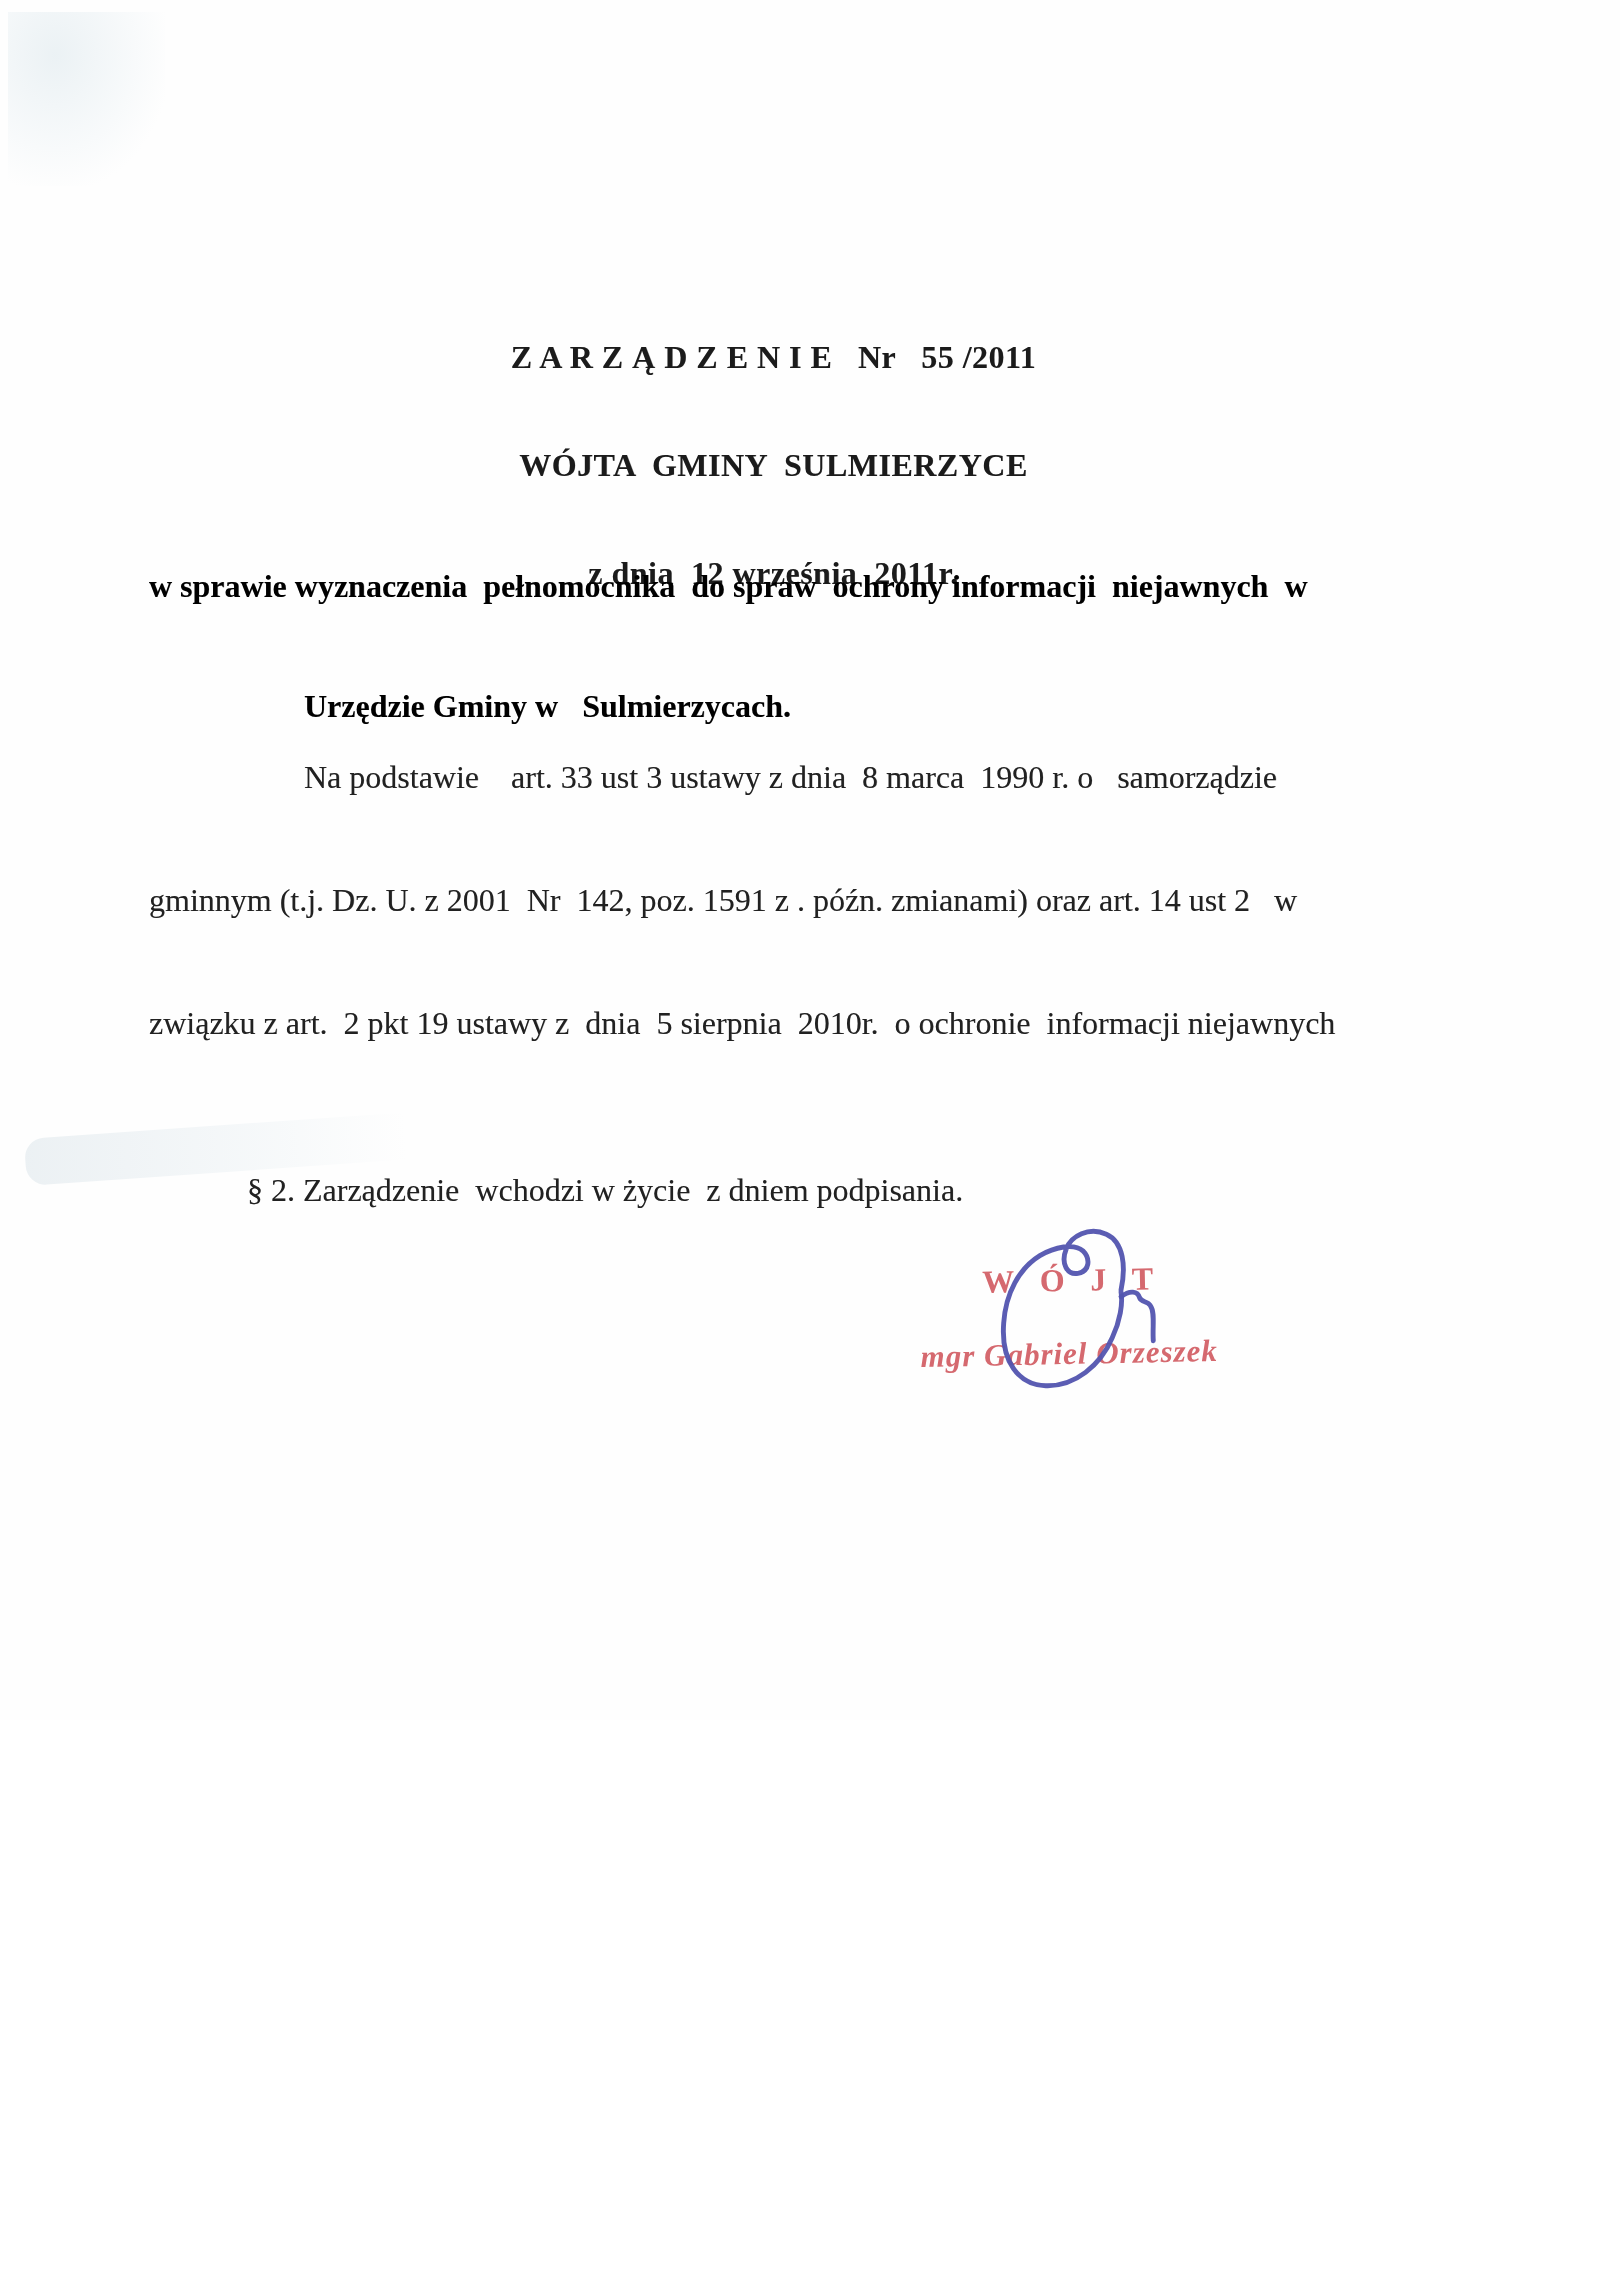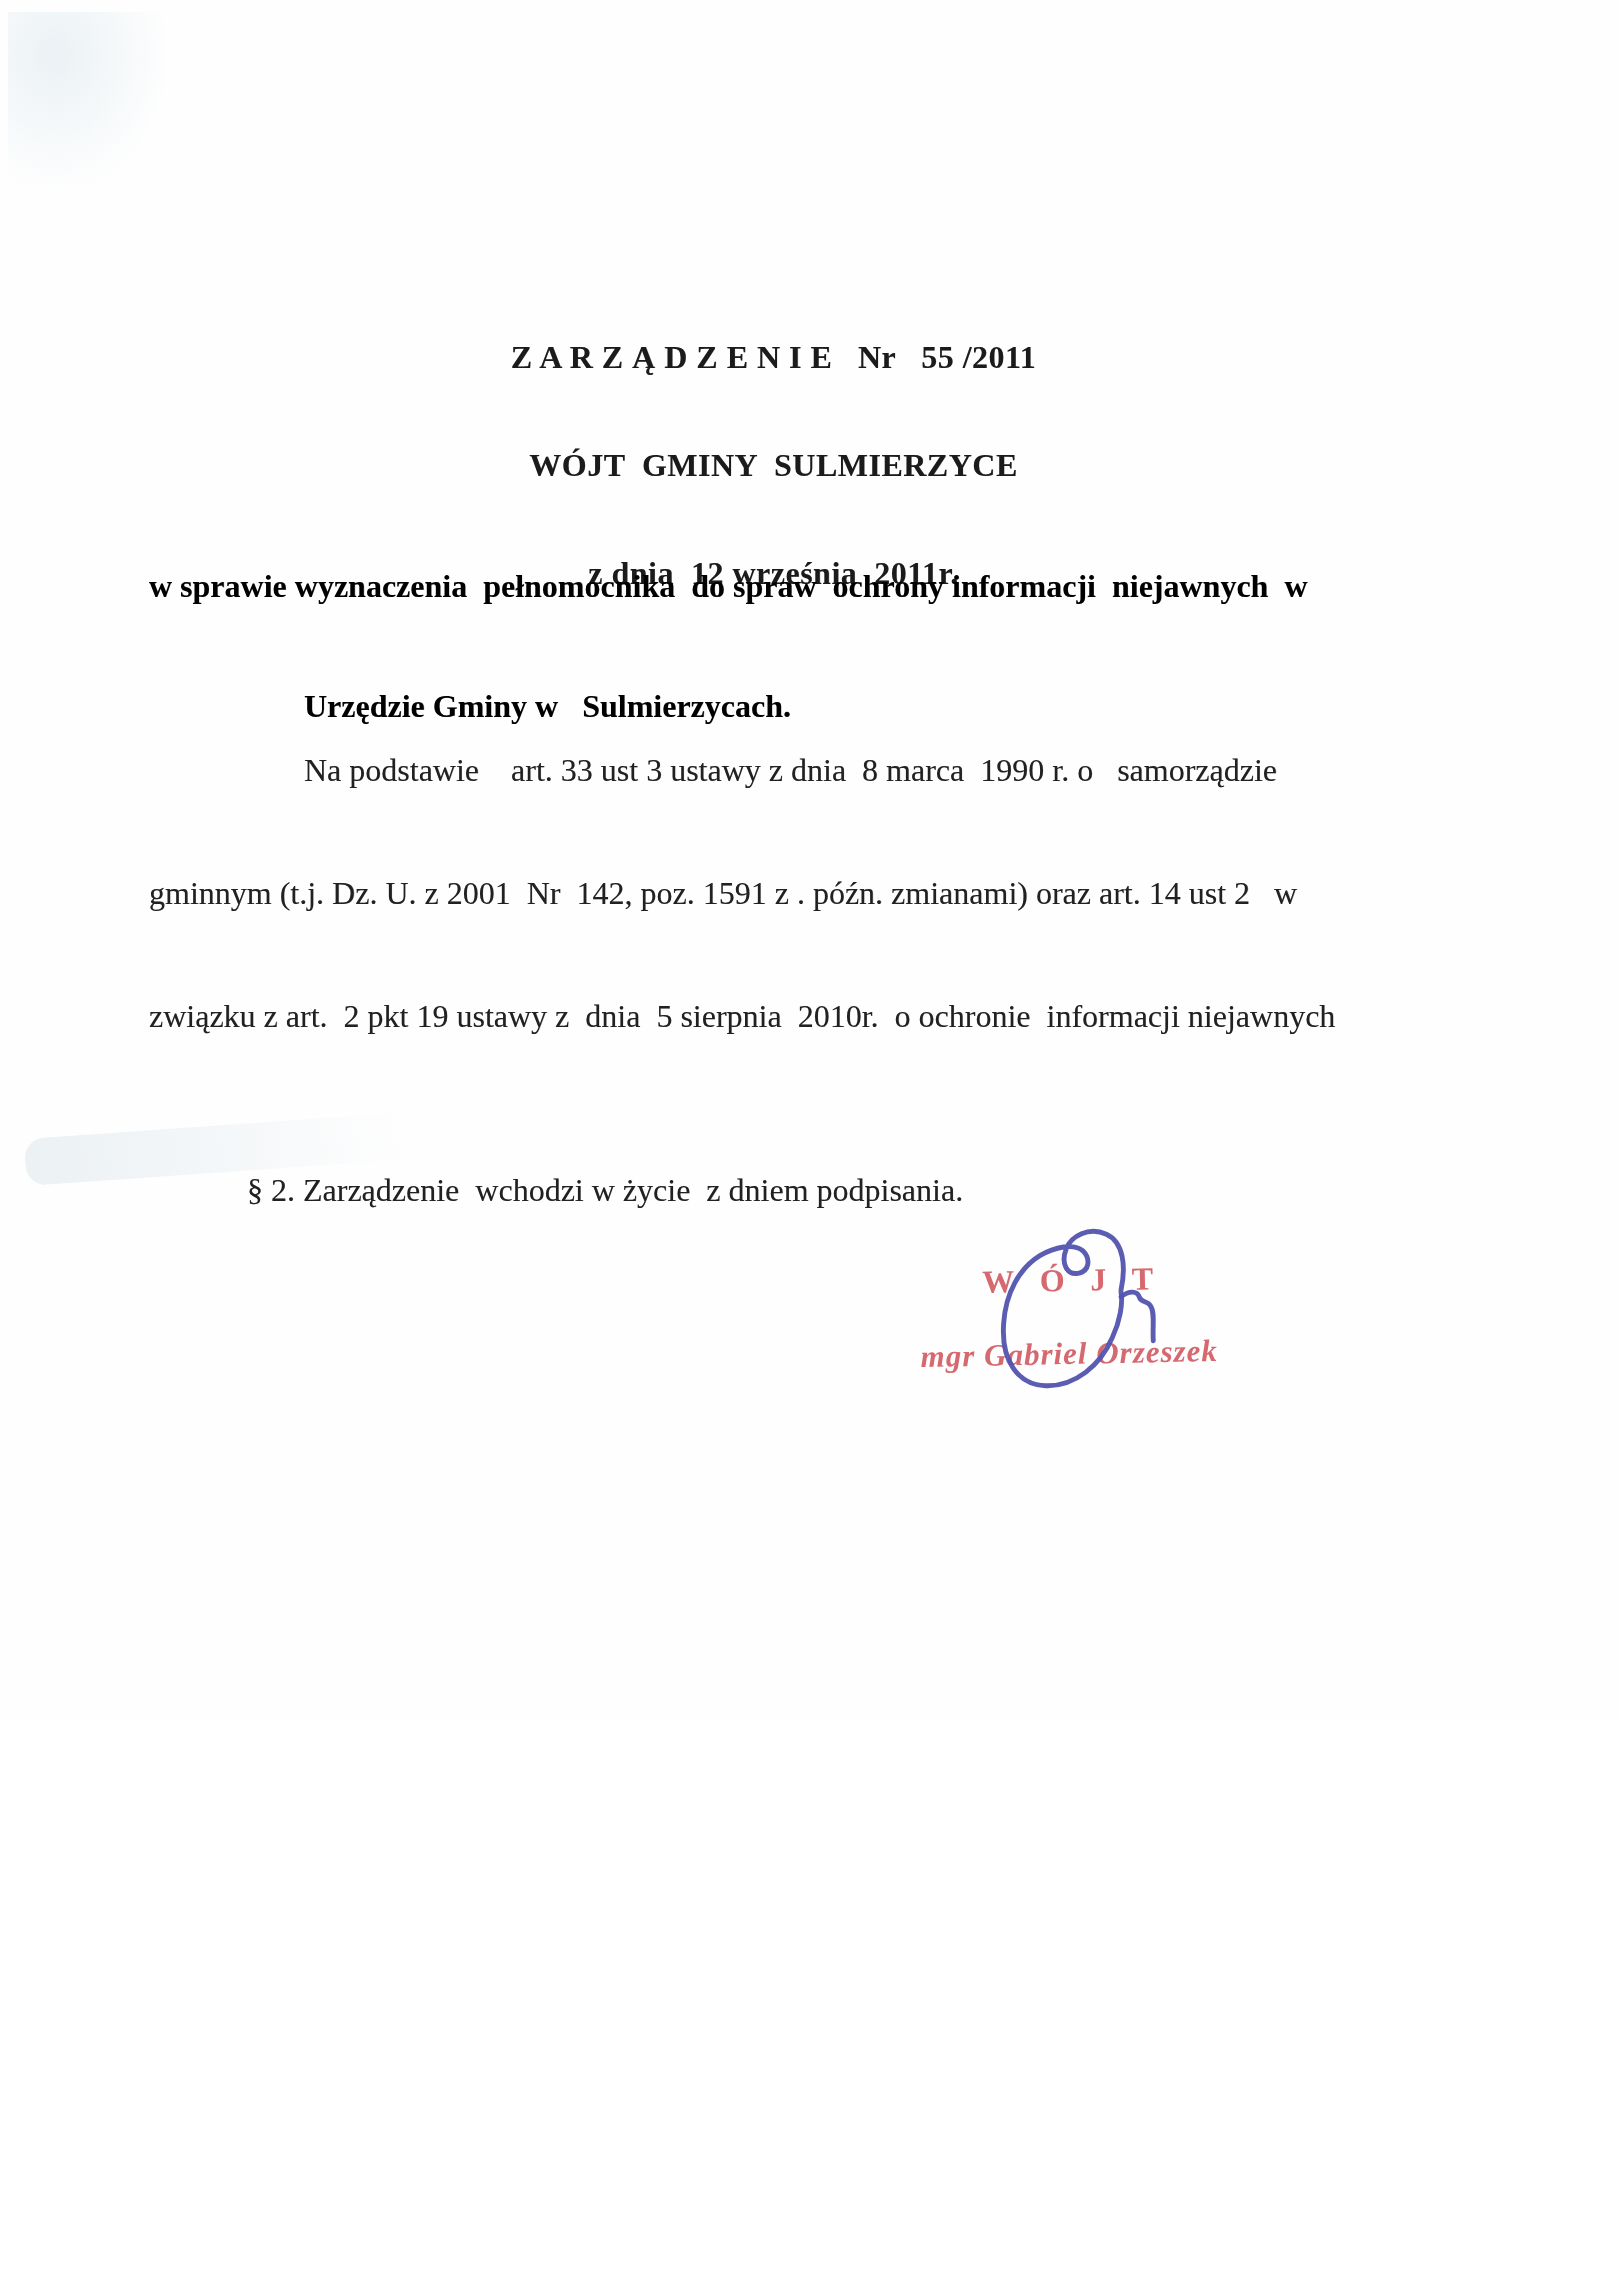--- a/index.html
+++ b/index.html
@@ -47,21 +47,21 @@
   }
   .subject-line2 { padding-left: 155px; }
   
   .legal-block {
     position: absolute;
     top: 668px;
     left: 149px;
     font-size: 32px;
     line-height: 41px;
   }
-  .legal-line1 { padding-left: 155px; }
+  .legal-line1 { padding-left: 155px; margin-top: 7px; }
   .section1-block {
     position: absolute;
     top: 918px;
     left: 149px;
     font-size: 32px;
     line-height: 41px;
   }
   .sec-indent { padding-left: 98px; }
   .section2-block {
     position: absolute;
@@ -129,21 +129,21 @@
 </head>
 <body>
 
 <div class="page">
 
   <div class="artifact artifact-top-left"></div>
   <div class="artifact artifact-smudge"></div>
 
   <div class="title-block doc-text">
     <div>Z A R Z Ą D Z E N I E   Nr   55 /2011</div>
-    <div>WÓJT  GMINY  SULMIERZYCE</div>
+    <div>WÓJTA  GMINY  SULMIERZYCE</div>
     <div>z dnia  12 września  2011r.</div>
   </div>
 
   <div class="subject-block doc-text">
     <div>w sprawie wyznaczenia  pełnomocnika  do spraw  ochrony informacji  niejawnych  w</div>
     <div class="subject-line2">Urzędzie Gminy w   Sulmierzycach.</div>
   </div>
 
   <div class="legal-block doc-text">
     <div class="legal-line1">Na podstawie    art. 33 ust 3 ustawy z dnia  8 marca  1990 r. o   samorządzie</div>

